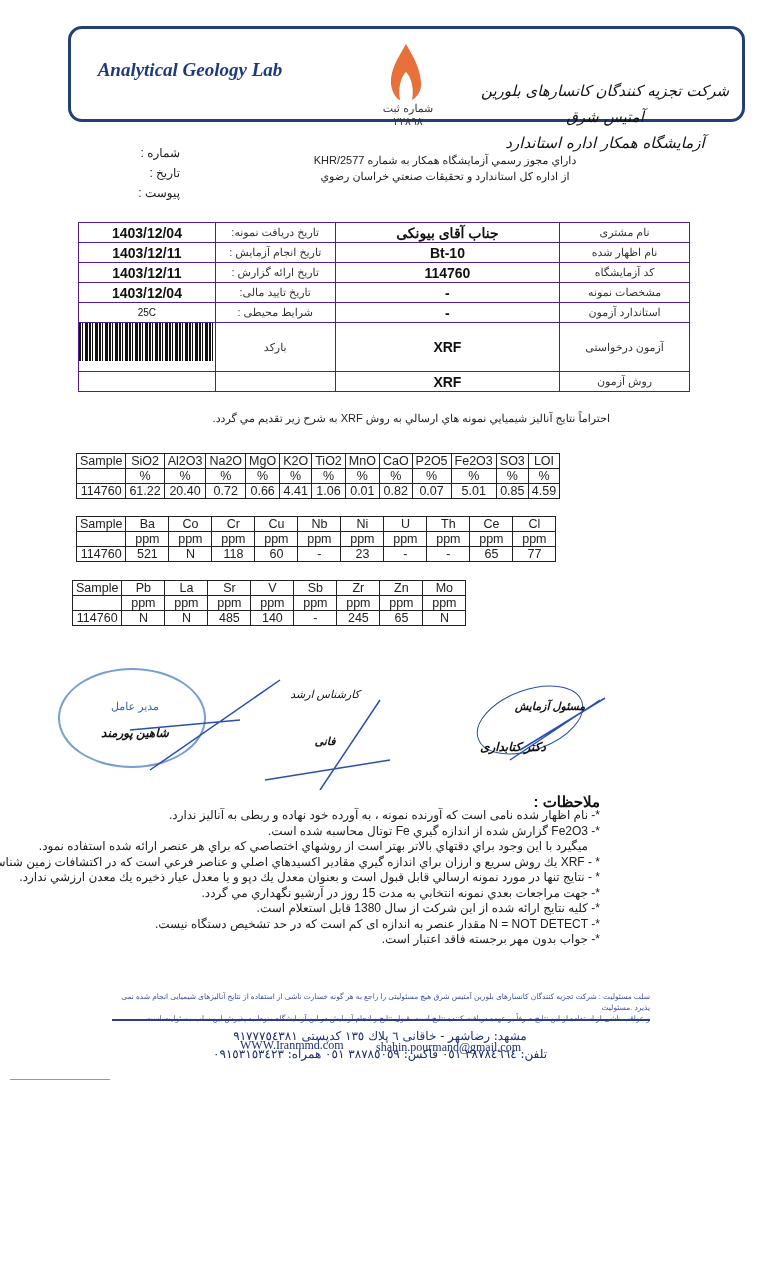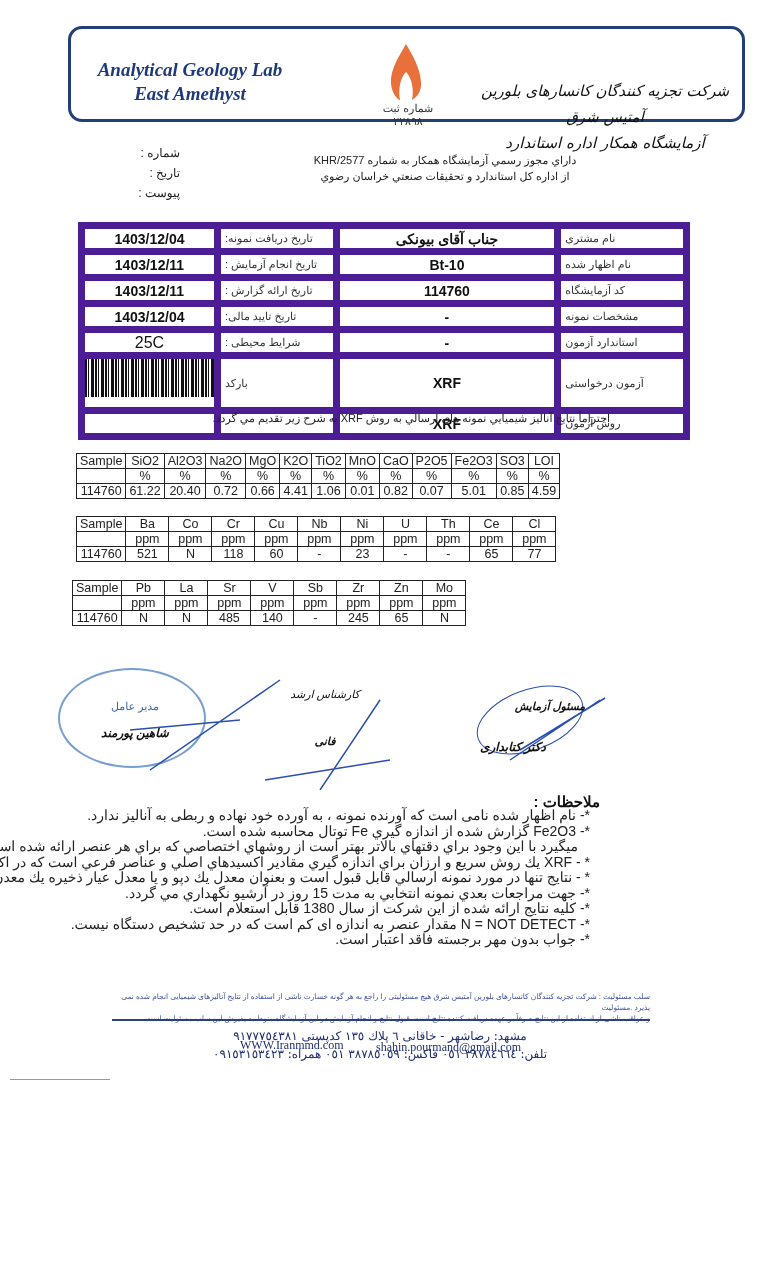--- a/index.html
+++ b/index.html
@@ -10,57 +10,56 @@
   .lab-en { left:80px; top:58px; width:220px; text-align:center; font-family:"Liberation Serif", serif; font-weight:bold; font-style:italic; color:#1e3a7a; font-size:19px; line-height:24px; }
   .logo { left:388px; top:44px; width:36px; height:56px; }
   .reg-no { left:368px; top:102px; width:80px; text-align:center; font-size:11px; color:#333; font-family:"DejaVu Serif", serif; }
   .lab-fa { left:470px; top:54px; width:270px; text-align:center; font-family:"DejaVu Serif", serif; font-style:italic; font-size:15px; color:#111; line-height:26px; direction:rtl;margin-top:24px; }
   
   .meta-fa { left:120px; top:143px; width:60px; text-align:right; font-size:12px; direction:rtl; line-height:20px; color:#222; }
   .license { left:260px; top:152px; width:370px; text-align:center; font-size:11px; direction:rtl; line-height:16px; color:#222; }
   
   table { border-collapse:collapse; }
   .info-table { left:78px; top:222px; width:612px; font-size:12px; }
-  .info-table td { border:7px solid #4c1d95; height:19px; padding:0 4px; }
+  .info-table td { border:1px solid #4c1d95; height:19px; padding:0 4px; }
   .info-table .val-b { font-weight:bold; font-size:14px; text-align:center; }
-  .info-table .lbl { direction:rtl; text-align:left; font-size:11px; color:#333; }
+  .info-table .lbl { direction:rtl; text-align:center; font-size:11px; color:#333; }
   .barcode { height:38px; background:repeating-linear-gradient(90deg,#111 0 2px,#fff 2px 3px,#111 3px 4px,#fff 4px 6px,#111 6px 9px,#fff 9px 10px); }
   .intro { left:190px; top:412px; width:420px; text-align:right; direction:rtl; font-size:11px; color:#222; }
   
   .dtab { font-size:12.5px; color:#222; }
   .dtab td { border:1px solid #222; text-align:center; padding:0 3px; height:14px; line-height:14px; }
   .t1 { left:76px; top:453px; }
   .t2 { left:76px; top:516px; }
   .t3 { left:72px; top:580px; }
   
   .stamp { left:58px; top:668px; width:148px; height:100px; border:2px solid #4a7fc0; border-radius:50%; box-sizing:border-box; opacity:.75; }
   .stamp-title { left:80px; top:700px; width:110px; text-align:center; font-size:11px; color:#3a66a8; direction:rtl; }
   .stamp-name { left:80px; top:726px; width:110px; text-align:center; font-size:12px; font-style:italic; font-weight:bold; direction:rtl; }
   .sig-mid-title { left:280px; top:688px; width:90px; text-align:center; font-size:11px; font-weight:normal; font-style:italic; direction:rtl; }
   .sig-mid-name { left:300px; top:735px; width:50px; text-align:center; font-size:11px; font-weight:bold; font-style:italic; direction:rtl; }
   .sig-right-title { left:500px; top:700px; width:100px; text-align:center; font-size:11px; font-weight:bold; font-style:italic; direction:rtl; }
   .sig-right-name { left:480px; top:740px; width:100px; text-align:left; font-size:12px; font-weight:bold; font-style:italic; direction:rtl; }
   
   .notes-title { left:520px; top:793px; width:80px; text-align:right; direction:rtl; font-weight:bold; font-size:15px; }
-  .notes { left:170px; top:808px; width:420px; direction:rtl; font-size:14px; line-height:15.5px; color:#222; }
+  .notes { left:180px; top:808px; width:420px; direction:rtl; font-size:12px; line-height:15.5px; color:#222; }
   .notes div { text-align:right; white-space:nowrap; }
   .disclaimer { left:110px; top:991px; width:540px; direction:rtl; text-align:right; font-size:7.5px; color:#4050a0; line-height:11px; }
   .disc-line { left:112px; top:1019px; width:538px; height:2px; background:#2a4080; }
   .address { left:190px; top:1027px; width:380px; text-align:center; direction:rtl; font-size:12px; line-height:18px; color:#1e2e70; font-family:"DejaVu Serif", serif; }
   .web { left:240px; top:1038px; width:110px; font-family:"Liberation Serif", serif; font-size:12px; color:#1e2e70; }
   .email { left:376px; top:1040px; width:170px; font-family:"Liberation Serif", serif; font-size:12px; color:#1e2e70; }
   .bottom-line { left:10px; top:1079px; width:100px; height:1px; background:#999; }
 </style>
 </head>
 <body>
 
 <div class="abs header-box"></div>
 <div class="abs lab-en">
   <div>Analytical Geology Lab</div>
-  <div>East Amethyst</div>
 </div>
 <svg class="abs logo" viewBox="0 0 36 56">
   <path d="M18 0 C10 14 2 26 3 40 C4 50 10 56 12 56 C10 46 12 34 18 28 C24 34 26 46 24 56 C28 54 34 48 33 38 C32 24 25 12 18 0 Z" fill="#e8703a"></path>
 </svg>
 <div class="abs reg-no">شماره ثبت ۲۲۸۹۸</div>
 <div class="abs lab-fa">
   <div>شرکت تجزیه کنندگان کانسارهای بلورین آمتیس شرق</div>
   <div>آزمایشگاه همکار اداره استاندارد</div>
 </div>
 
@@ -100,21 +99,21 @@
     <td class="val-b">114760</td>
     <td class="lbl">کد آزمایشگاه</td>
   </tr>
   <tr>
     <td class="val-b">1403/12/04</td>
     <td class="lbl">تاریخ تایید مالی:</td>
     <td class="val-b">-</td>
     <td class="lbl">مشخصات نمونه</td>
   </tr>
   <tr>
-    <td style="text-align:center;font-size:16px">25C</td>
+    <td style="text-align:center;font-size:10px">25C</td>
     <td class="lbl">شرایط محیطی :</td>
     <td class="val-b">-</td>
     <td class="lbl">استاندارد آزمون</td>
   </tr>
   <tr>
     <td style="padding:0;height:48px;vertical-align:top">
       <div class="barcode"></div>
     </td>
     <td class="lbl">بارکد</td>
     <td class="val-b" style="height:48px">XRF</td>

